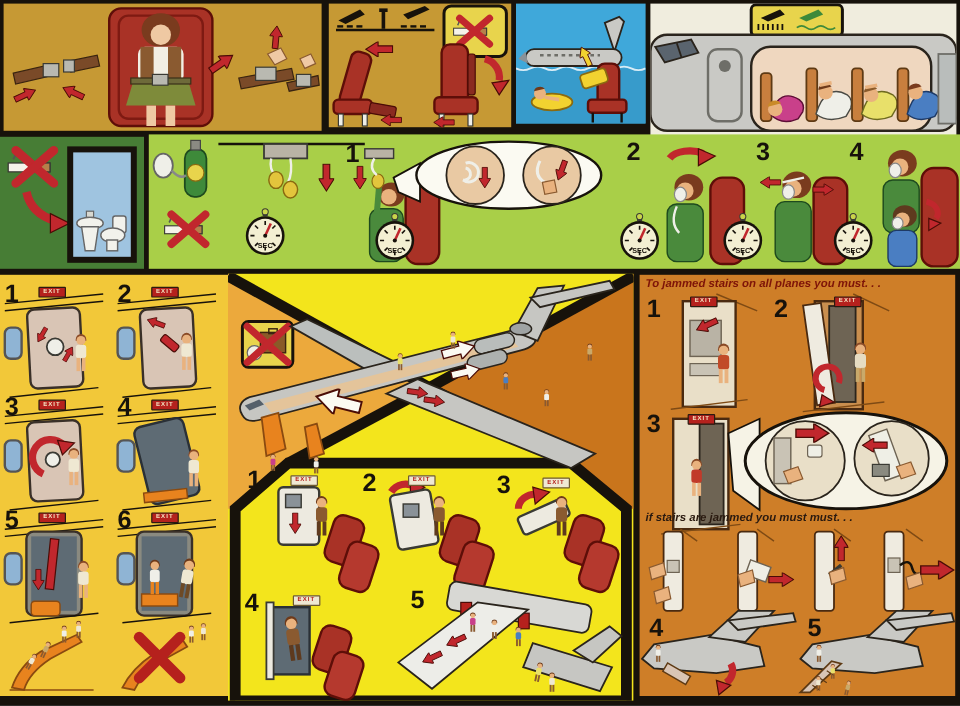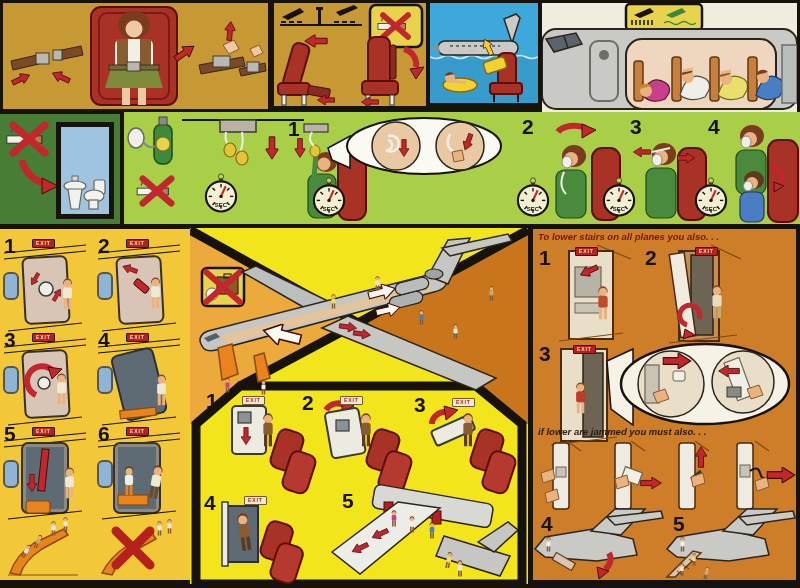--- a/index.html
+++ b/index.html
@@ -773,25 +773,25 @@
             <line x1="10" y1="62" x2="16" y2="66"></line>
           </g>
     <use href="#sym-person" x="12" y="28" width="7" height="15" style="--top:#EFEFE8"></use>
     <use href="#sym-person" x="24" y="44" width="6" height="13" style="--top:#E8E06A"></use>
     <use href="#sym-person" x="12" y="54" width="6" height="13" style="--top:#EFE8D2"></use>
     <g transform="rotate(14 40 66)">
             <use href="#sym-person" x="36" y="58" width="6" height="13" style="--top:#C9A96A"></use>
           </g>
   </g>
 </svg>
-<div class="hdg red" style="left:5px;top:3px;width:255px">To lower stairs on all planes you also. . .</div>
+<div class="hdg red" style="left:5px;top:3px;width:255px">To jammed stairs on all planes you must. . .</div>
 <span class="num" style="left:6px;top:18px">1</span>
 <span class="num" style="left:112px;top:18px">2</span>
 <span class="num" style="left:6px;top:114px">3</span>
 <span class="exit" style="left:42px;top:18px">EXIT</span>
 <span class="exit" style="left:162px;top:18px">EXIT</span>
 <span class="exit" style="left:40px;top:116px">EXIT</span>
-<div class="hdg dark" style="left:5px;top:198px;width:255px">if lower are jammed you must also. . .</div>
+<div class="hdg dark" style="left:5px;top:198px;width:255px">if stairs are jammed you must must. . .</div>
 <span class="num" style="left:8px;top:284px">4</span>
 <span class="num" style="left:140px;top:284px">5</span>
 </div>
 
 </div>
 
 </body></html>

